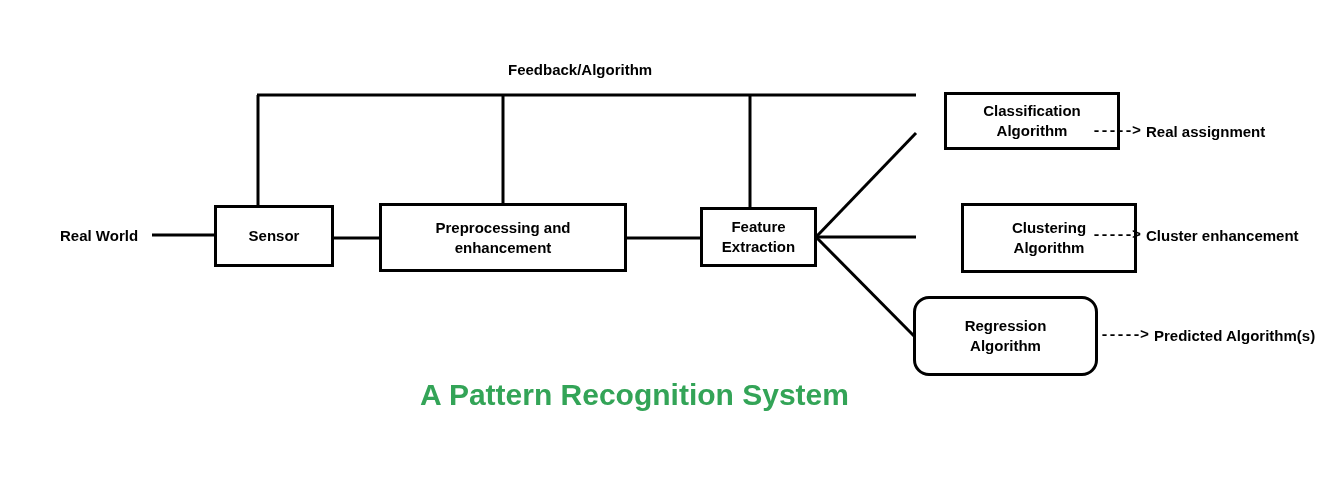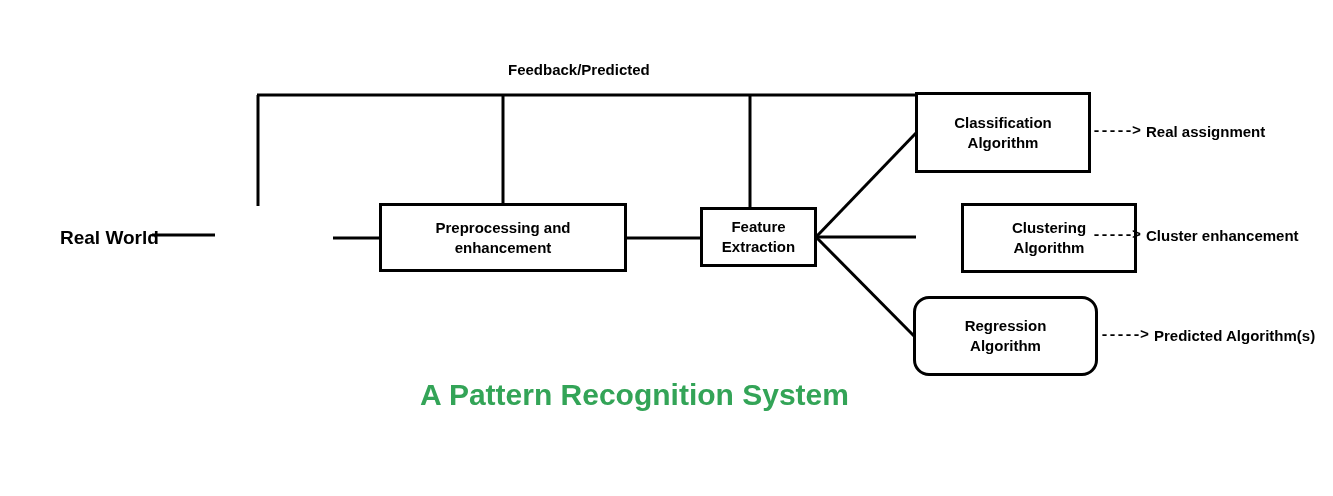--- a/index.html
+++ b/index.html
@@ -42,21 +42,21 @@
     line-height: 1.32;
     color: #000000;
   }
   .node-label {
     display: block;
     white-space: pre-line;
   }
   .free-label {
     position: absolute;
     font-weight: bold;
-    font-size: 19px;
+    font-size: 15px;
     color: #000000;
     white-space: nowrap;
   }
   .out-label {
     position: absolute;
     font-weight: bold;
     font-size: 15px;
     color: #000000;
     white-space: nowrap;
     display: flex;
@@ -102,36 +102,39 @@
 
     <line x1="503" y1="95" x2="503" y2="204" stroke="#000" stroke-width="3"></line>
 
     <line x1="750" y1="95" x2="750" y2="208" stroke="#000" stroke-width="3"></line>
 
     <line x1="817" y1="236" x2="916" y2="133" stroke="#000" stroke-width="3"></line>
     <line x1="817" y1="237" x2="916" y2="237" stroke="#000" stroke-width="3"></line>
     <line x1="817" y1="238" x2="916" y2="338" stroke="#000" stroke-width="3"></line>
   </svg>
 
-  <div class="feedback-caption" style="left:508px; top:61px;">Feedback/Predicted</div>
+  <div class="feedback-caption" style="left:508px; top:61px;">Feedback/Algorithm</div>
 
   <div class="free-label" style="left:60px; top:227px;">Real World</div>
 
+  <div class="node-box" style="left:214px; top:205px; width:120px; height:62px;">
+    <span class="node-label">Sensor</span>
+  </div>
 
   <div class="node-box" style="left:700px; top:207px; width:117px; height:60px;">
     <span class="node-label">Feature
 Extraction</span>
   </div>
 
   <div class="node-box" style="left:379px; top:203px; width:248px; height:69px;">
     <span class="node-label">Preprocessing and
 enhancement</span>
   </div>
 
-  <div class="node-box" style="left:915px; top:92px; width:176px; height:81px;">
+  <div class="node-box" style="left:944px; top:92px; width:176px; height:58px;">
     <span class="node-label">Classification
 Algorithm</span>
   </div>
 
   <div class="node-box" style="left:961px; top:203px; width:176px; height:70px;">
     <span class="node-label">Clustering
 Algorithm</span>
   </div>
 
   <div class="node-box" style="left:913px; top:296px; width:185px; height:80px;border-radius:16px;">

